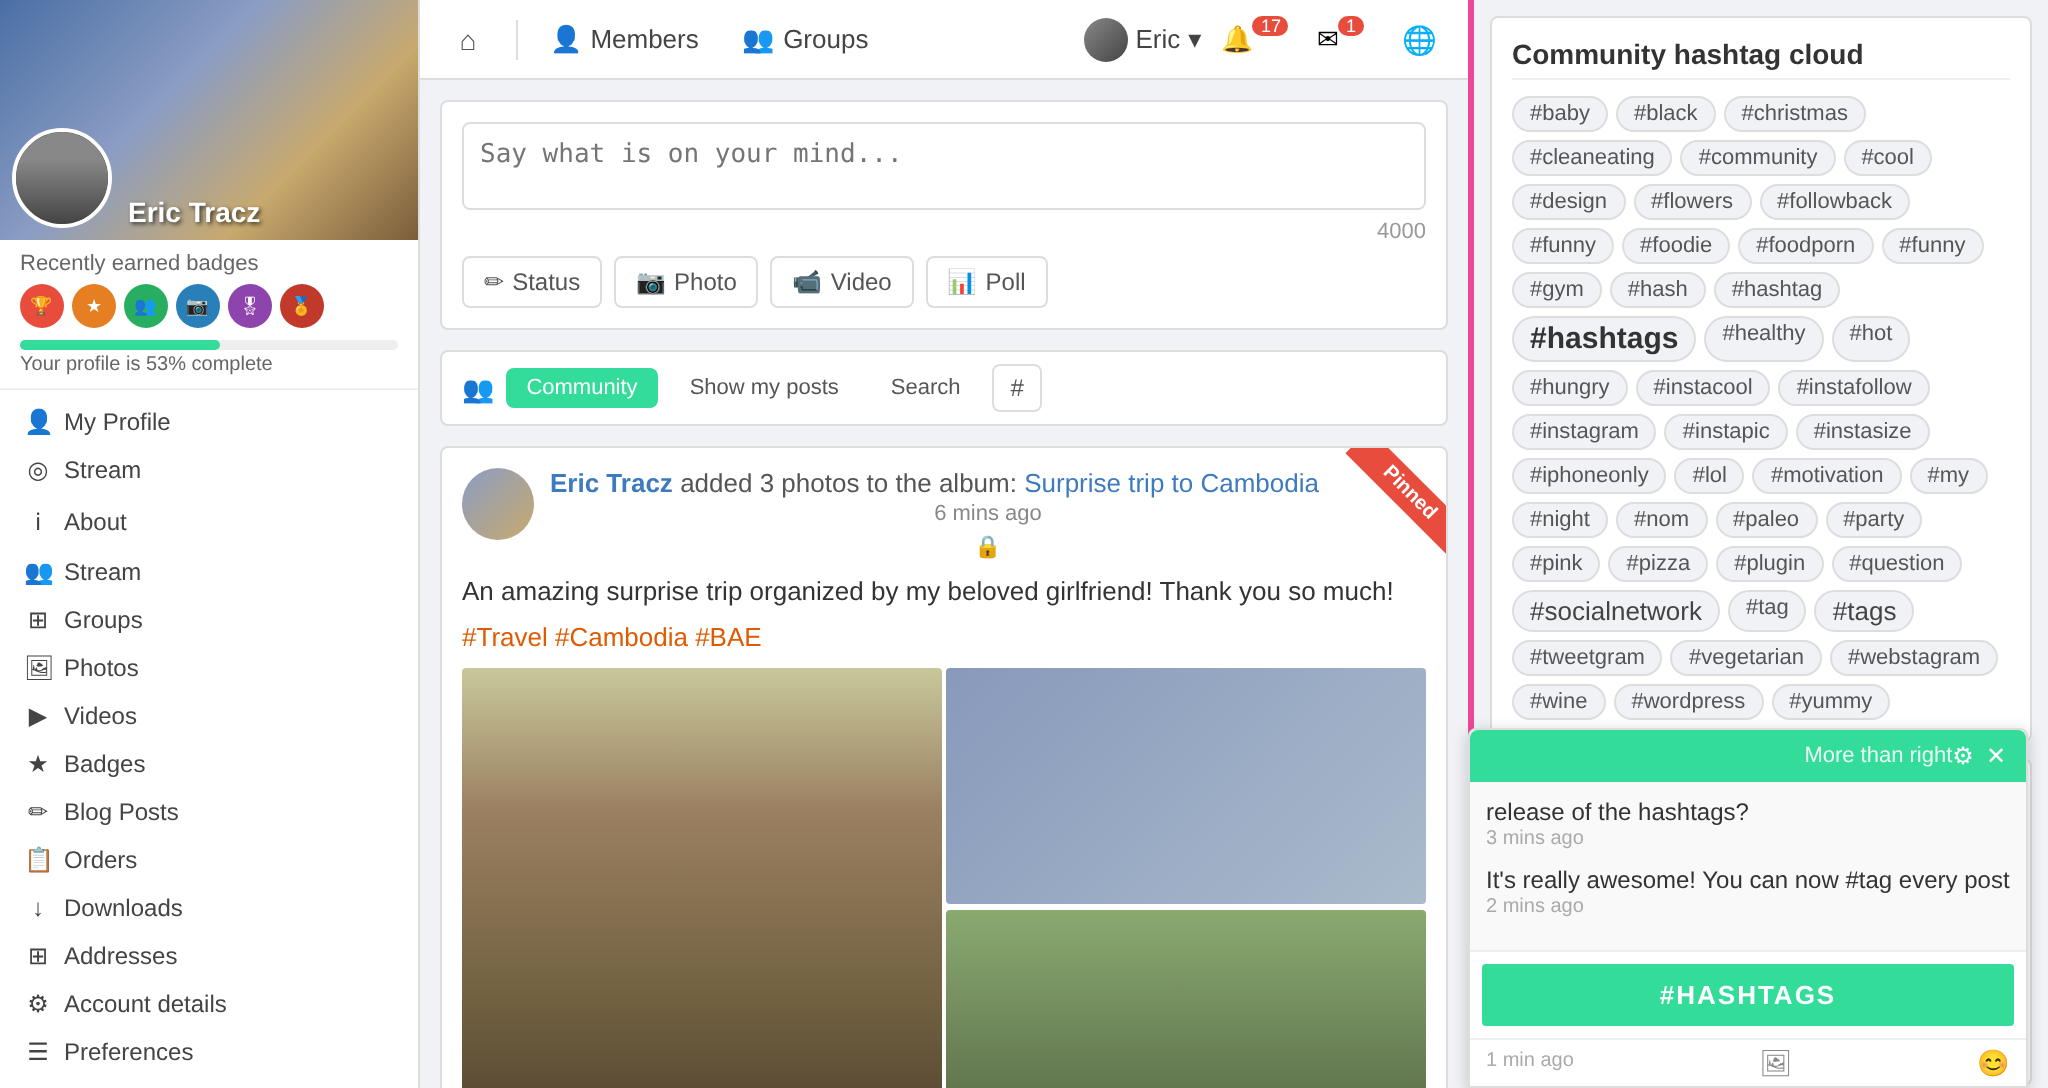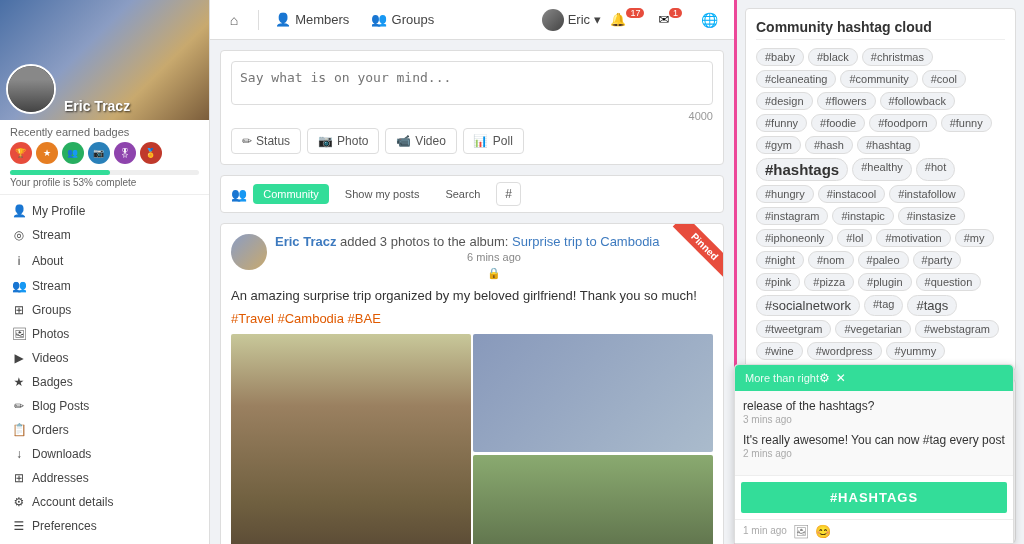--- a/index.html
+++ b/index.html
@@ -68,31 +68,31 @@
     .hashtag-cloud { display: flex; flex-wrap: wrap; gap: 4px; }
     .hashtag-tag { background: #f0f2f5; border: 1px solid #ddd; border-radius: 12px; padding: 2px 8px; font-size: 11px; color: #555; cursor: pointer; white-space: nowrap; }
     .hashtag-tag.large { font-size: 15px; font-weight: bold; color: #333; }
     .hashtag-tag.medium { font-size: 13px; color: #444; }
 
     .community-photos-grid { display: grid; grid-template-columns: 1fr 1fr 1fr; gap: 3px; }
     .community-photo { height: 55px; border-radius: 2px; background: linear-gradient(135deg, #8b9dc3, #c8a96e); }
 
     
     .chat-popup { position: fixed; bottom: 0; right: 10px; width: 280px; background: #fff; border: 1px solid #ddd; border-radius: 4px 4px 0 0; box-shadow: 0 2px 8px rgba(0,0,0,0.2); z-index: 100; }
-    .chat-header { background: #3d9; color: #fff; padding: 6px 10px; display: flex; align-items: center; justify-content: flex-start; font-size: 12px; border-radius: 4px 4px 0 0; }
+    .chat-header { background: #3d9; color: #fff; padding: 6px 10px; display: flex; align-items: center; justify-content: flex-end; font-size: 12px; border-radius: 4px 4px 0 0; }
     .chat-header-title { font-size: 11px; color: rgba(255,255,255,0.9); }
     .chat-header-icons { display: flex; gap: 6px; }
     .chat-header-icon { color: #fff; cursor: pointer; font-size: 12px; }
     .chat-messages { padding: 8px; max-height: 150px; overflow-y: auto; background: #f9f9f9; }
     .chat-msg { margin-bottom: 8px; }
     .chat-msg-text { font-size: 12px; color: #333; }
     .chat-msg-time { font-size: 10px; color: #aaa; margin-top: 1px; }
     .chat-input-area { padding: 6px; border-top: 1px solid #eee; }
     .chat-hashtag-btn { width: 100%; background: #3d9; color: #fff; border: none; padding: 8px; font-size: 13px; font-weight: bold; cursor: pointer; border-radius: 2px; letter-spacing: 1px; }
-    .chat-bottom { padding: 4px 8px; border-top: 1px solid #eee; display: flex; justify-content: flex-start; gap: 6px; }
+    .chat-bottom { padding: 4px 8px; border-top: 1px solid #eee; display: flex; justify-content: space-between; gap: 6px; }
     .chat-bottom-icon { color: #888; cursor: pointer; font-size: 13px; }
   </style>
 </head>
 <body>
 
 <div class="sidebar">
   <div class="sidebar-profile">
     <div class="sidebar-profile-img">
       <div class="profile-avatar">
         <div class="profile-avatar-inner"></div>

